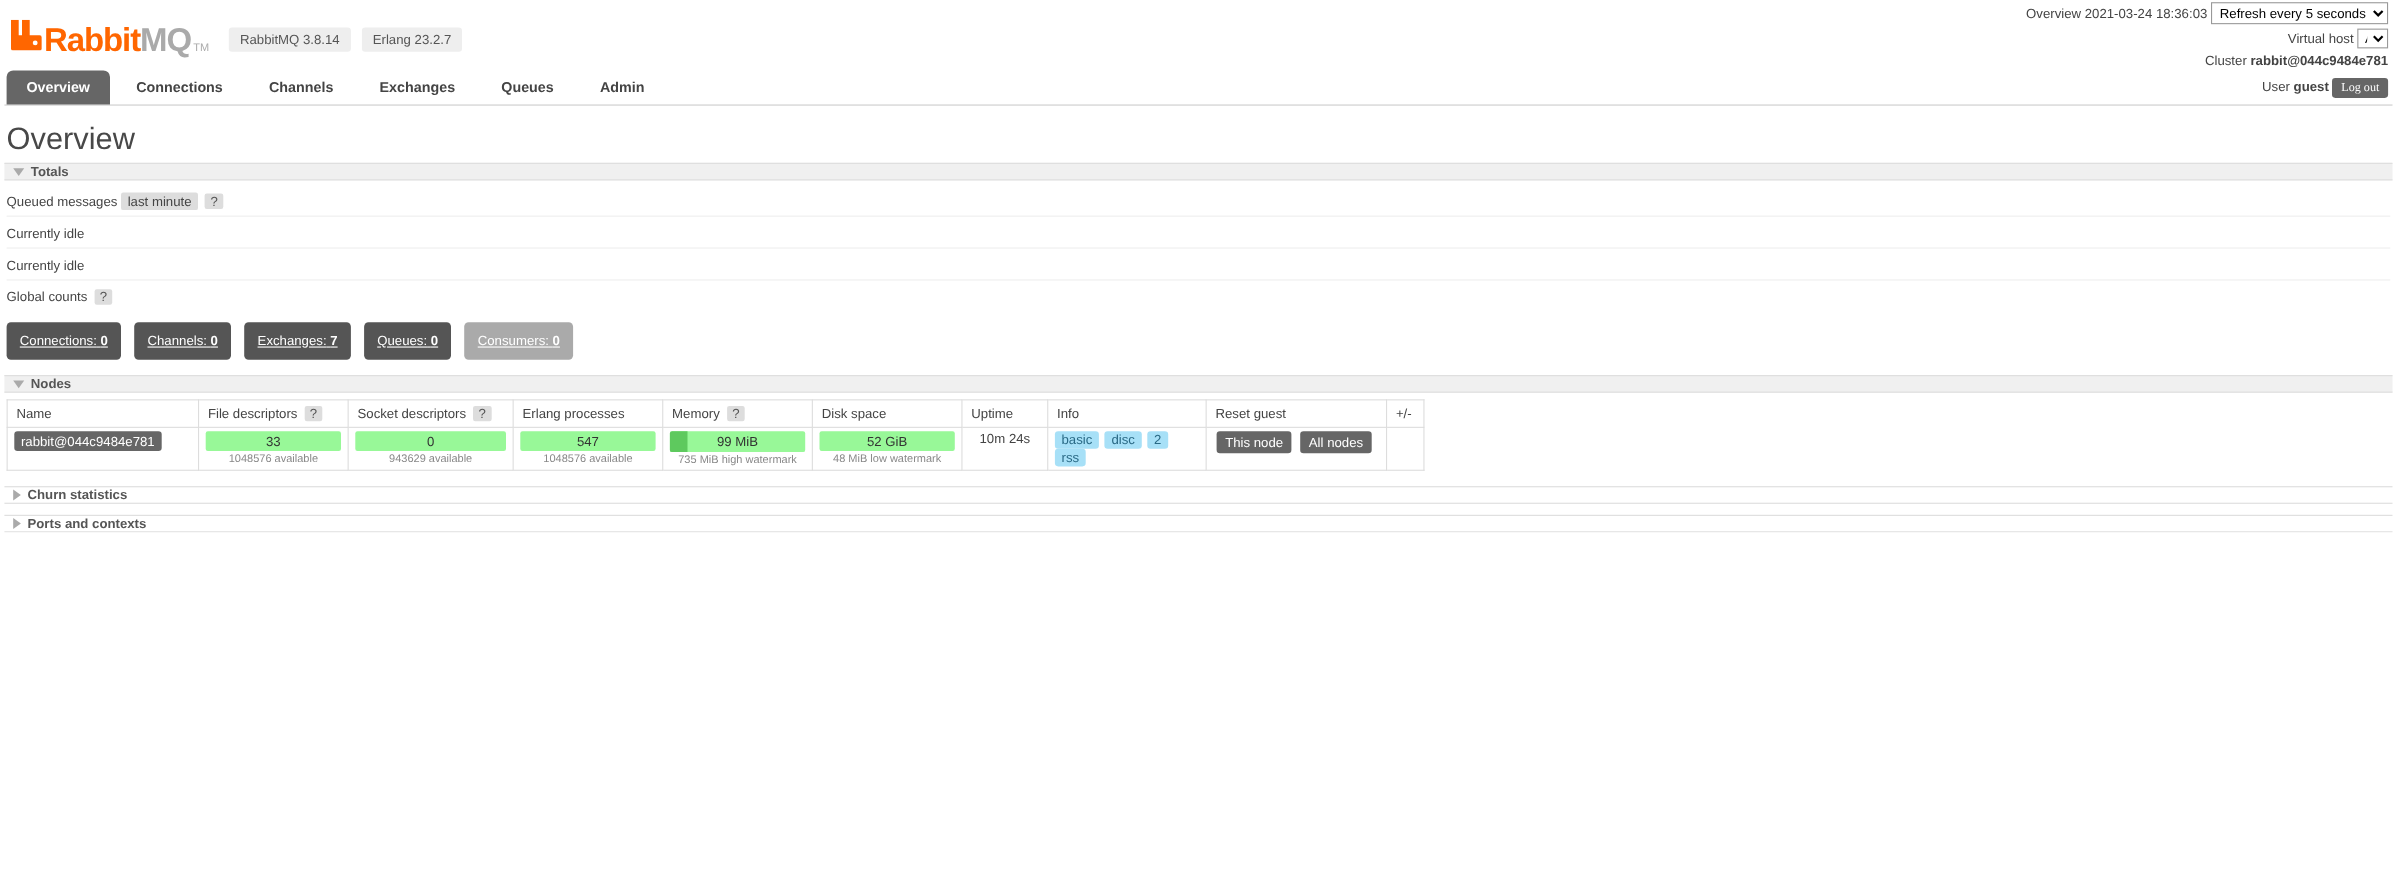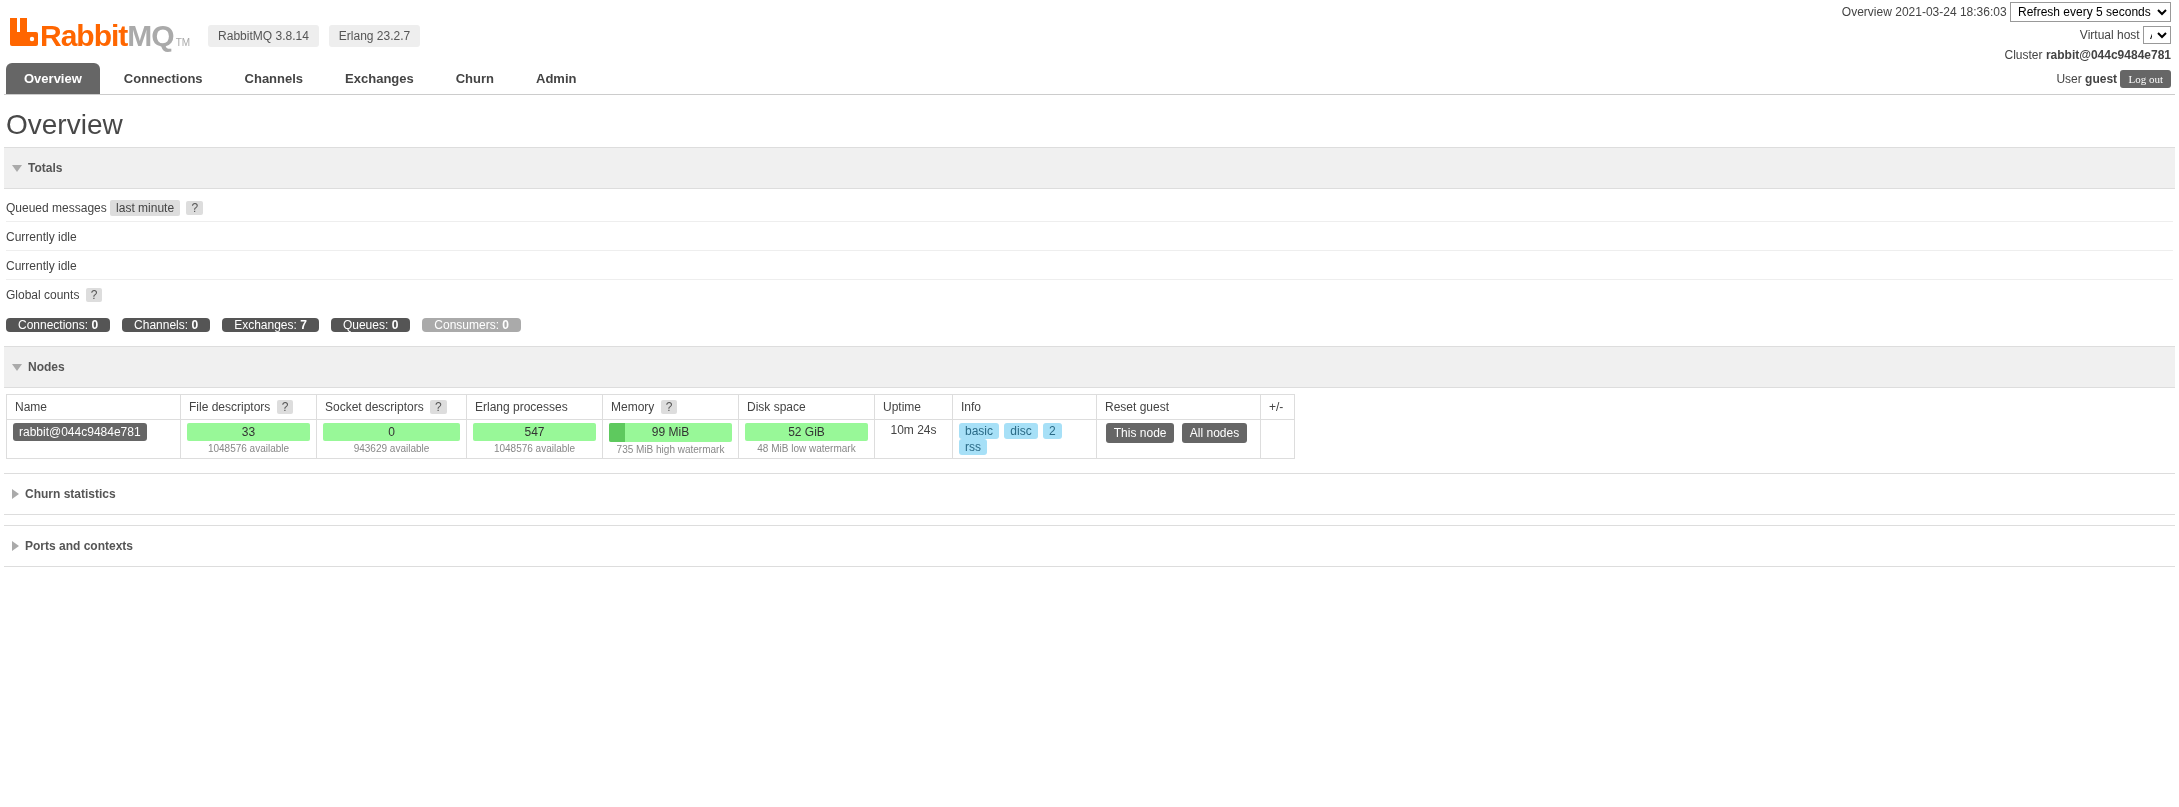--- a/index.html
+++ b/index.html
@@ -16,31 +16,31 @@
 .logo-text-mq { font-size: 30px; font-weight: bold; color: #aaa; letter-spacing: -1px; }
 .logo-tm { font-size: 10px; color: #aaa; margin-left: 2px; }
 .version-badge { background: #eee; color: #555; padding: 4px 10px; border-radius: 3px; font-size: 12px; margin-right: 10px; }
 #tabs-row { display: flex; align-items: center; justify-content: space-between; border-bottom: 1px solid #ccc; padding: 0; margin-top: 4px; }
 ul.tabs { list-style: none; display: flex; padding-left: 2px; }
 ul.tabs li { padding: 8px 18px; font-size: 13px; font-weight: bold; color: #444; cursor: pointer; border-radius: 6px 6px 0 0; margin-right: 6px; }
 ul.tabs li.active { background: #666; color: #fff; }
 .user-area { padding-right: 4px; font-size: 12px; }
 .btn { background: #666; color: #fff; border: none; padding: 3px 8px; border-radius: 3px; font-family: Verdana; font-size: 11px; cursor: pointer; }
 h1.page-title { font-size: 28px; font-weight: normal; color: #484848; padding: 14px 0 6px 2px; }
-.section-header { background: #f0f0f0; border-top: 1px solid #ddd; border-bottom: 1px solid #ddd; padding: 13px 8px; font-size: 12px; font-weight: bold; color: #555; cursor: pointer; display: flex; align-items: center; }
+.section-header { background: #f0f0f0; border-top: 1px solid #ddd; border-bottom: 1px solid #ddd; padding: 0 8px; font-size: 12px; font-weight: bold; color: #555; cursor: pointer; display: flex; align-items: center; }
 .section-header.collapsed { background: #fff; }
 .triangle-down { display: inline-block; width: 0; height: 0; border-left: 5px solid transparent; border-right: 5px solid transparent; border-top: 7px solid #aaa; margin-right: 6px; }
 .triangle-right { display: inline-block; width: 0; height: 0; border-top: 5px solid transparent; border-bottom: 5px solid transparent; border-left: 7px solid #aaa; margin-right: 6px; }
 .section-body { padding: 10px 2px 14px 2px; }
 .sub-line { font-size: 12px; color: #444; padding: 2px 0 6px 0; border-bottom: 1px solid #eee; margin-bottom: 6px; }
 .sub-line.noborder { border-bottom: none; }
 .pill { background: #ddd; padding: 1px 6px; border-radius: 2px; font-size: 12px; }
 .help-q { background: #ddd; color: #555; padding: 0 5px; border-radius: 2px; font-size: 12px; cursor: pointer; margin-left: 3px; }
 .counts-row { display: flex; gap: 12px; margin-top: 10px; }
-.count-box { background: #555; color: #fff; padding: 0 12px; border-radius: 4px; font-size: 12px; cursor: pointer; }
+.count-box { background: #555; color: #fff; padding: 10px 12px; border-radius: 4px; font-size: 12px; cursor: pointer; text-decoration: underline; }
 .count-box.disabled { background: #aaa; cursor: default; }
 .nodes-table-wrap { padding: 6px 2px 10px 2px; }
 table.nodes { border-collapse: collapse; }
 table.nodes th { text-align: left; font-weight: normal; font-size: 12px; padding: 5px 8px; border: 1px solid #ddd; background: #fff; color: #444; }
 table.nodes td { padding: 3px 6px; border: 1px solid #ddd; text-align: center; font-size: 12px; vertical-align: top; }
 .node-name-badge { background: #666; color: #fff; padding: 2px 6px; border-radius: 3px; display: inline-block; font-size: 12px; }
 .bar-green { background: #98f898; padding: 2px 0; border-radius: 2px; text-align: center; font-size: 12px; color: #333; }
 .bar-mem { position: relative; background: #98f898; border-radius: 2px; text-align: center; font-size: 12px; color: #333; height: 19px; line-height: 19px; }
 .bar-mem .used { position: absolute; left:0; top:0; bottom:0; width: 13%; background: #5ec95e; border-radius: 2px 0 0 2px; }
 .bar-mem .lbl { position: relative; }
@@ -92,21 +92,21 @@
     <span class="version-badge">RabbitMQ 3.8.14</span>
     <span class="version-badge">Erlang 23.2.7</span>
   </div>
 
   <div id="tabs-row">
     <ul class="tabs">
       <li class="active">Overview</li>
       <li>Connections</li>
       <li>Channels</li>
       <li>Exchanges</li>
-      <li>Churn</li>
+      <li>Queues</li>
       <li>Admin</li>
     </ul>
     <div class="user-area">
       <span>User</span>
       <span class="bold">guest</span>
       <button class="btn">Log out</button>
     </div>
   </div>
 
   <h1 class="page-title">Overview</h1>

